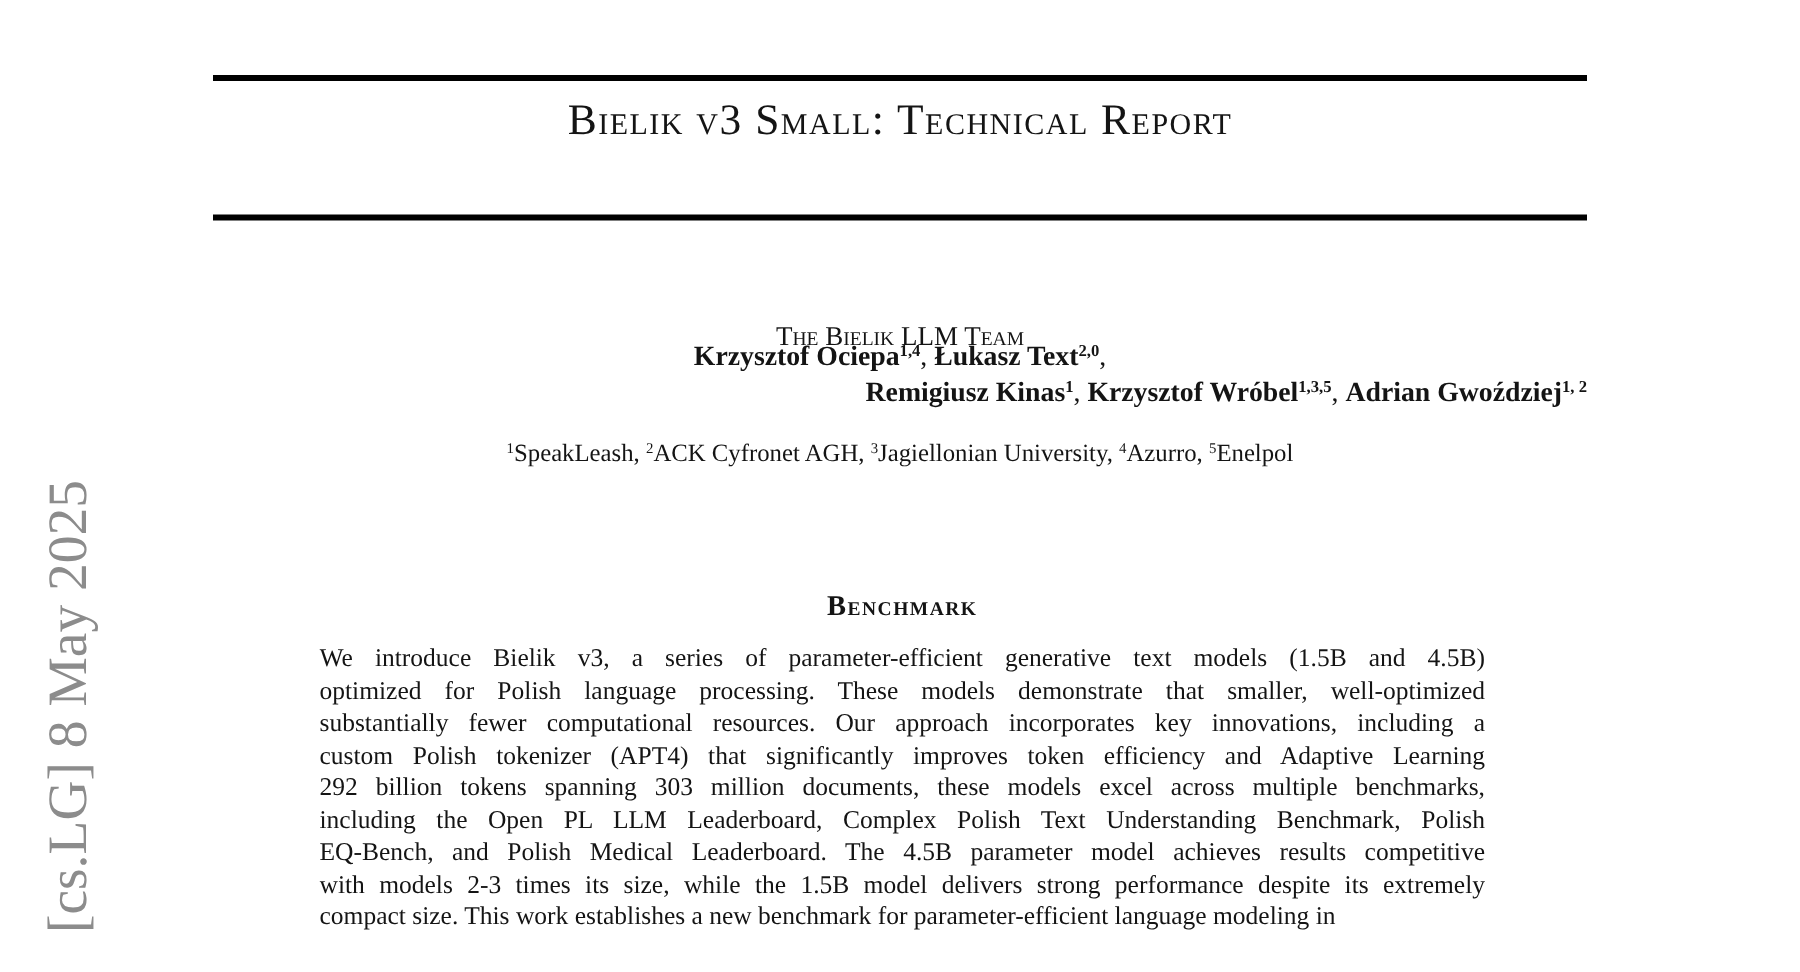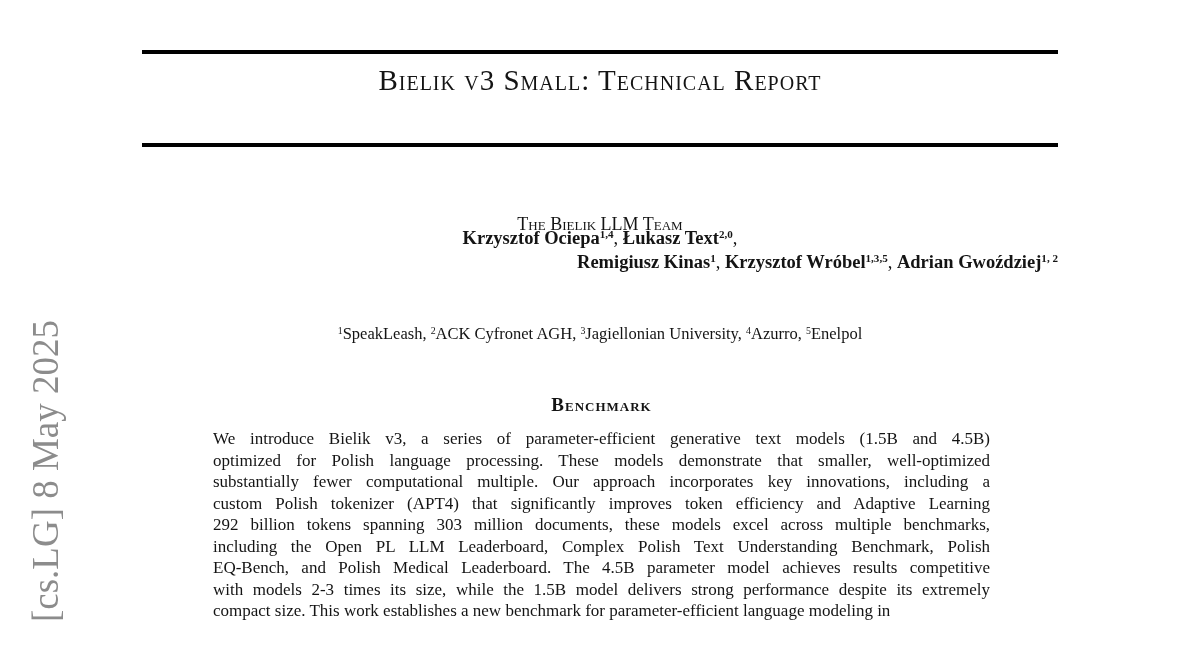--- a/index.html
+++ b/index.html
@@ -46,21 +46,20 @@
     font-size: 60%;
     position: relative;
     top: -0.55em;
     vertical-align: baseline;
     line-height: 0;
   }
   .authors-line sup { font-weight: bold; }
   .affil-line {
     top: 292px;
     font-size: 16.5px;
-    margin-top: 32px;
   }
   .abstract-heading {
     position: absolute;
     left: 213px; width: 777px;
     top: 394px;
     text-align: center;
     font-size: 19px;
     font-weight: bold;
     font-variant: small-caps;
     letter-spacing: 1px;
@@ -112,20 +111,20 @@
 
 <div class="centered-block authors-line" id="authors-line-2"><span><span class="author-name">Remigiusz Kinas</span><sup>1</sup><span class="sep">, </span></span><span><span class="author-name">Krzysztof Wróbel</span><sup>1,3,5</sup><span class="sep">, </span></span><span><span class="author-name">Adrian Gwoździej</span><sup>1, 2</sup><span class="sep"></span></span></div>
 
 <div class="centered-block affil-line"><span><sup>1</sup><span>SpeakLeash, </span></span><span><sup>2</sup><span>ACK Cyfronet AGH, </span></span><span><sup>3</sup><span>Jagiellonian University, </span></span><span><sup>4</sup><span>Azurro, </span></span><span><sup>5</sup><span>Enelpol</span></span></div>
 
 <div class="abstract-heading">Benchmark</div>
 
 <div class="abstract-body">
   <div class="abs-line">We introduce Bielik v3, a series of parameter-efficient generative text models (1.5B and 4.5B)</div>
   <div class="abs-line">optimized for Polish language processing. These models demonstrate that smaller, well-optimized</div>
-  <div class="abs-line">substantially fewer computational multiple. Our approach incorporates key innovations, including a</div>
+  <div class="abs-line">substantially fewer computational resources. Our approach incorporates key innovations, including a</div>
   <div class="abs-line">custom Polish tokenizer (APT4) that significantly improves token efficiency and Adaptive Learning</div>
   <div class="abs-line">292 billion tokens spanning 303 million documents, these models excel across multiple benchmarks,</div>
   <div class="abs-line">including the Open PL LLM Leaderboard, Complex Polish Text Understanding Benchmark, Polish</div>
   <div class="abs-line">EQ-Bench, and Polish Medical Leaderboard. The 4.5B parameter model achieves results competitive</div>
   <div class="abs-line">with models 2-3 times its size, while the 1.5B model delivers strong performance despite its extremely</div>
   <div class="abs-line partial">compact size. This work establishes a new benchmark for parameter-efficient language modeling in</div>
 </div>
 
 </body></html>

